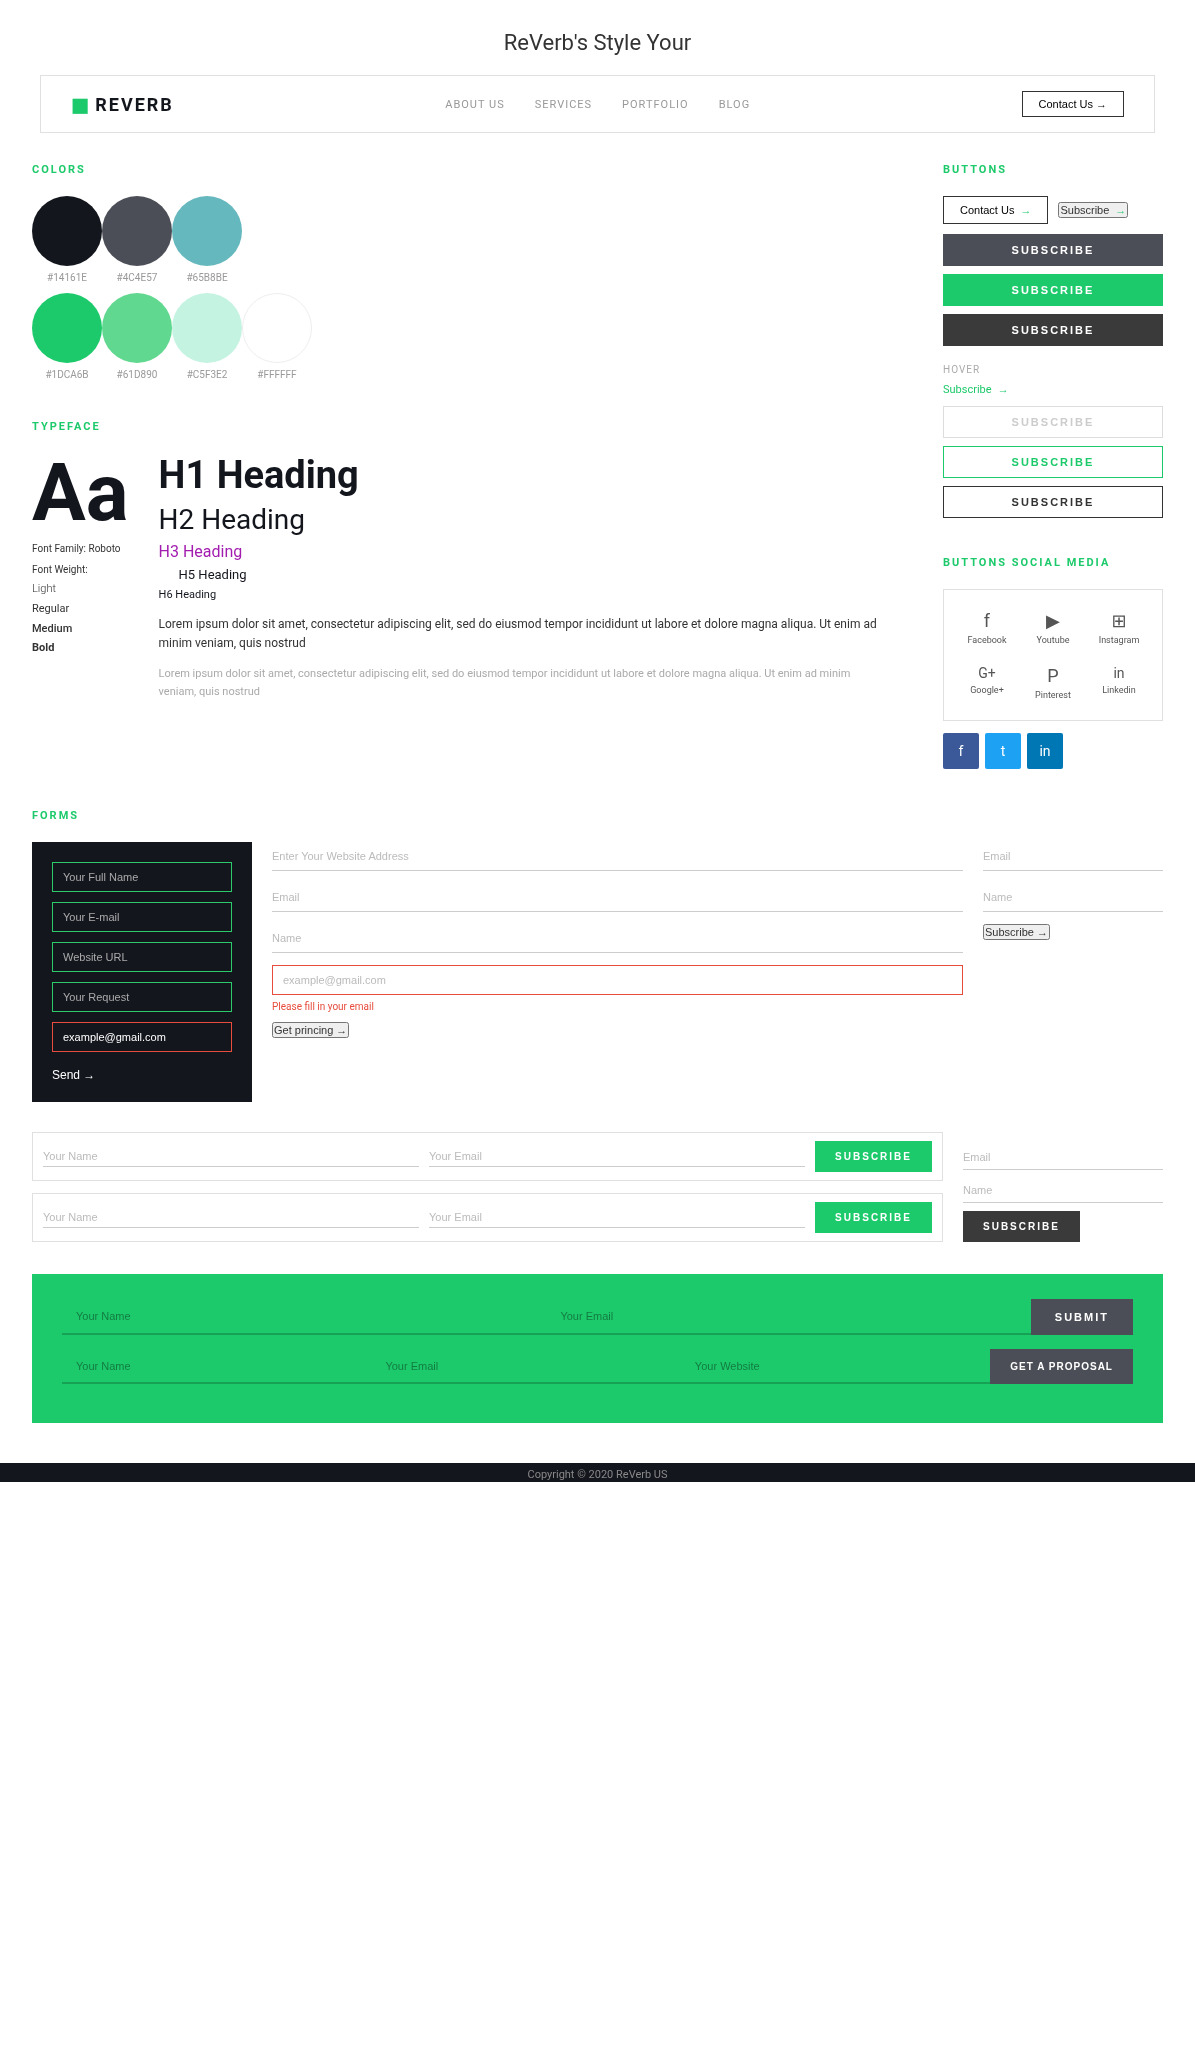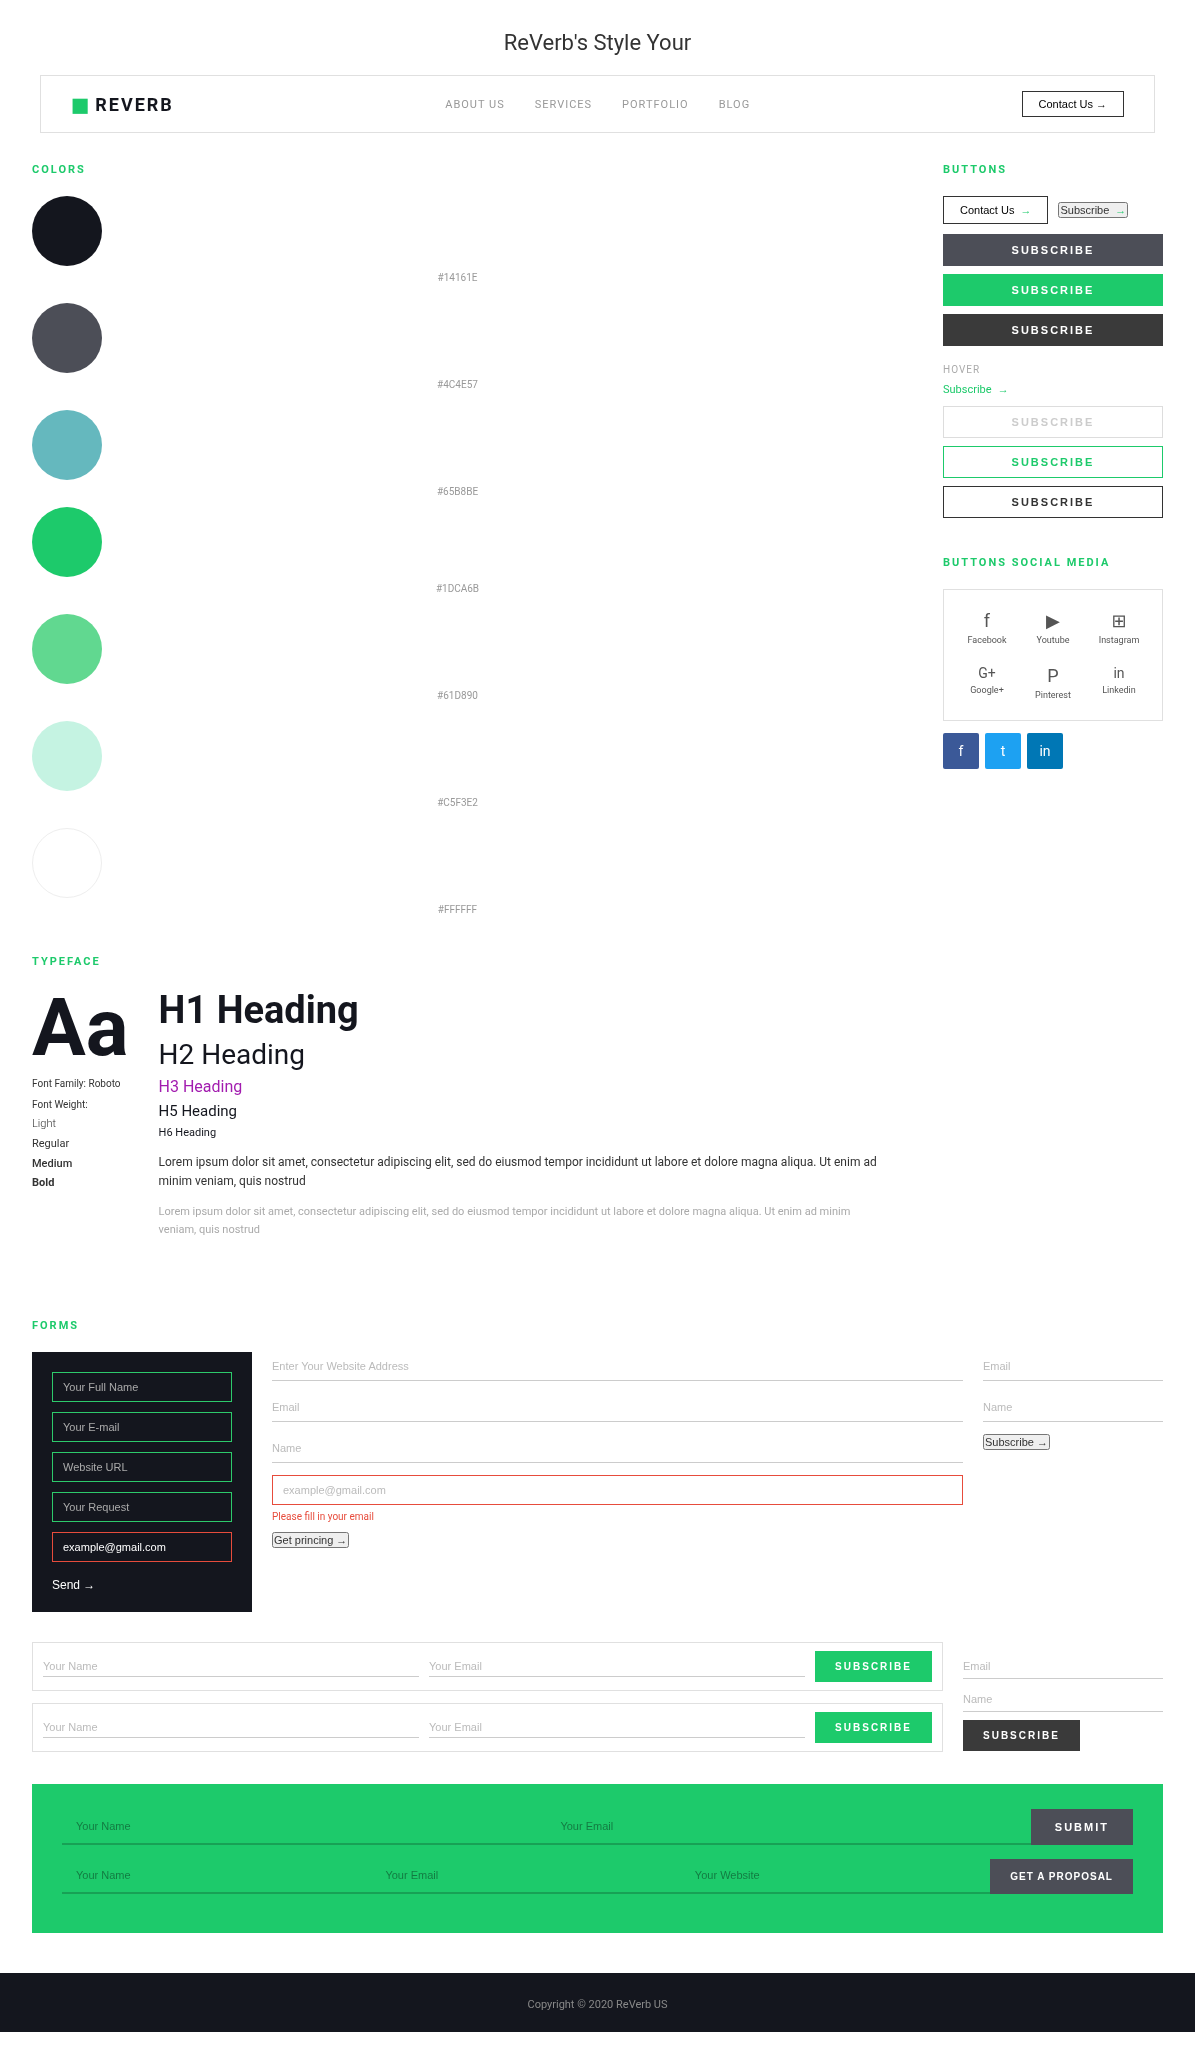--- a/index.html
+++ b/index.html
@@ -18,21 +18,21 @@
     .main { padding: 0 32px; }
     .two-col { display: flex; gap: 60px; }
     .left-col { flex: 1; }
     .right-col { width: 220px; }
     
     
     .section-label { font-size: 11px; font-weight: 700; color: #1DCA6B; letter-spacing: 2px; margin-bottom: 20px; }
     
     
     .colors-section { margin-bottom: 40px; }
-    .color-row { display: flex; gap: 20px; margin-bottom: 10px; flex-direction: column; }
+    .color-row { display: flex; margin-bottom: 10px; }
     .color-circle { text-align: center; }
     .color-circle .circle { width: 70px; height: 70px; border-radius: 50%; margin-bottom: 6px; }
     .color-circle .hex { font-size: 10px; color: #999; }
     
     
     .typeface-section { margin-bottom: 40px; }
     .typeface-inner { display: flex; gap: 30px; }
     .type-sample { }
     .big-aa { font-size: 80px; font-weight: 700; color: #14161E; line-height: 1; }
     .font-info { margin-top: 10px; font-size: 10px; color: #999; }
@@ -41,21 +41,21 @@
     .fw-light { font-weight: 300; }
     .fw-regular { font-weight: 400; }
     .fw-medium { font-weight: 500; }
     .fw-bold { font-weight: 700; }
     
     .headings-col { flex: 1; }
     .h1-style { font-size: 38px; font-weight: 700; color: #14161E; margin-bottom: 6px; }
     .h2-style { font-size: 28px; font-weight: 400; color: #14161E; margin-bottom: 6px; }
     .h3-style { font-size: 16px; font-weight: 400; color: #a21caf; margin-bottom: 6px; }
     .h4-style { font-size: 16px; font-weight: 400; color: #14161E; margin-bottom: 6px; }
-    .h5-style { font-size: 15px; font-weight: 400; color: #14161E; margin-bottom: 6px; }
+    .h5-style { font-size: 13px; font-weight: 400; color: #14161E; margin-bottom: 6px; margin-left: 20px; }
     .h6-style { font-size: 11px; font-weight: 400; color: #14161E; margin-bottom: 14px; }
     .body-text { font-size: 12px; color: #333; line-height: 1.6; margin-bottom: 12px; }
     .body-text-light { font-size: 11px; color: #aaa; line-height: 1.6; }
     
     
     .buttons-section { margin-bottom: 30px; }
     .btn-row { display: flex; gap: 10px; margin-bottom: 10px; align-items: center; }
     .btn-outline { border: 1px solid #333; background: #fff; padding: 7px 16px; font-size: 11px; cursor: pointer; display: flex; align-items: center; gap: 6px; white-space: nowrap; }
     .btn-subscribe-text { font-size: 11px; color: #333; cursor: pointer; display: flex; align-items: center; gap: 6px; }
     .btn-dark { background: #4C4E57; color: #fff; border: none; padding: 10px 20px; font-size: 11px; font-weight: 700; letter-spacing: 2px; cursor: pointer; width: 100%; margin-bottom: 8px; }
@@ -123,21 +123,21 @@
     
     
     .green-banner { background: #1DCA6B; padding: 25px 30px; margin-top: 20px; }
     .green-form-row { display: flex; gap: 0; margin-bottom: 14px; }
     .green-input { border: none; border-bottom: 2px solid rgba(0,0,0,0.2); background: transparent; padding: 10px 14px; font-size: 11px; flex: 1; outline: none; color: #fff; }
     .green-input::placeholder { color: rgba(0,0,0,0.4); font-size: 11px; }
     .submit-btn { background: #4C4E57; color: #fff; border: none; padding: 12px 24px; font-size: 11px; font-weight: 700; letter-spacing: 2px; cursor: pointer; }
     .get-proposal-btn { background: #4C4E57; color: #fff; border: none; padding: 12px 20px; font-size: 10px; font-weight: 700; letter-spacing: 1px; cursor: pointer; white-space: nowrap; }
     
     
-    .footer { background: #14161E; text-align: center; padding: 20px; margin-top: 40px; }
+    .footer { background: #14161E; text-align: center; margin-top: 40px; }
     .footer-text { font-size: 11px; color: #888; }
   </style>
 </head>
 <body>
 
 <h1 class="page-title">ReVerb's Style Your</h1>
 
 <nav class="navbar">
   <div class="logo">
     <span class="logo-icon">◼</span>

